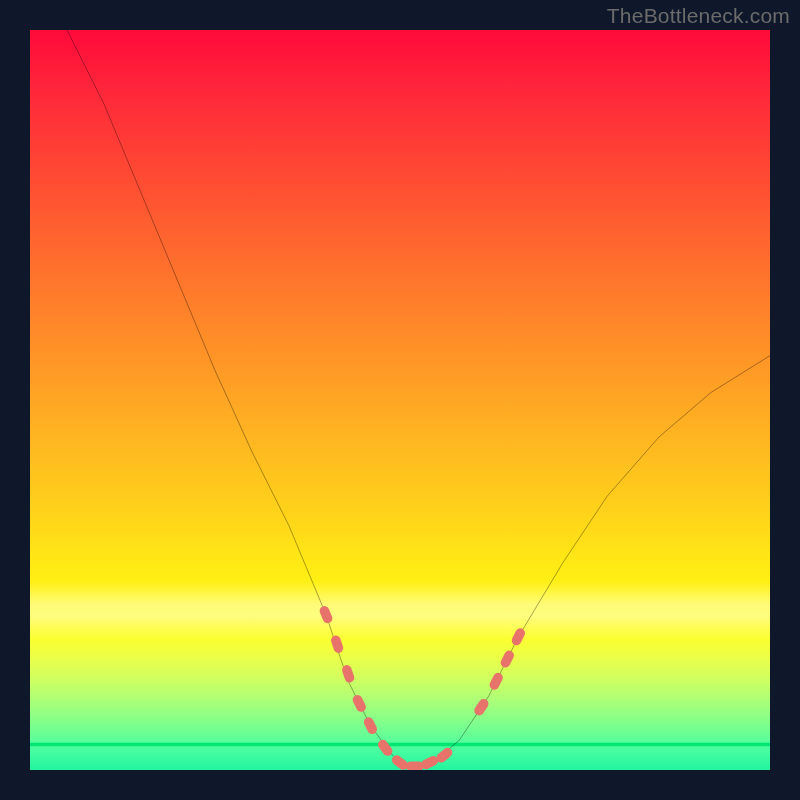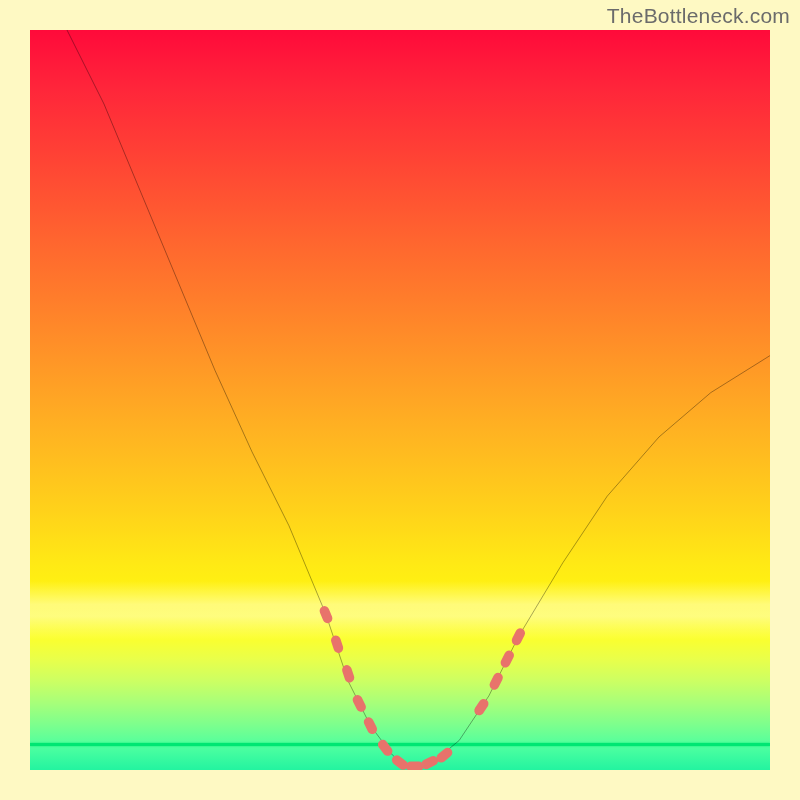--- a/index.html
+++ b/index.html
@@ -8,21 +8,21 @@
     width: 800px;
     height: 800px;
     overflow: hidden;
     background: #000;
     font-family: Arial, Helvetica, sans-serif;
   }
   .frame {
     position: relative;
     width: 800px;
     height: 800px;
-    background: #fef9c3;
+    background: #0f172a;
   }
   .plot-area {
     position: absolute;
     left: 30px;
     top: 30px;
     width: 740px;
     height: 740px;
     overflow: hidden;
   }
   .gradient {

